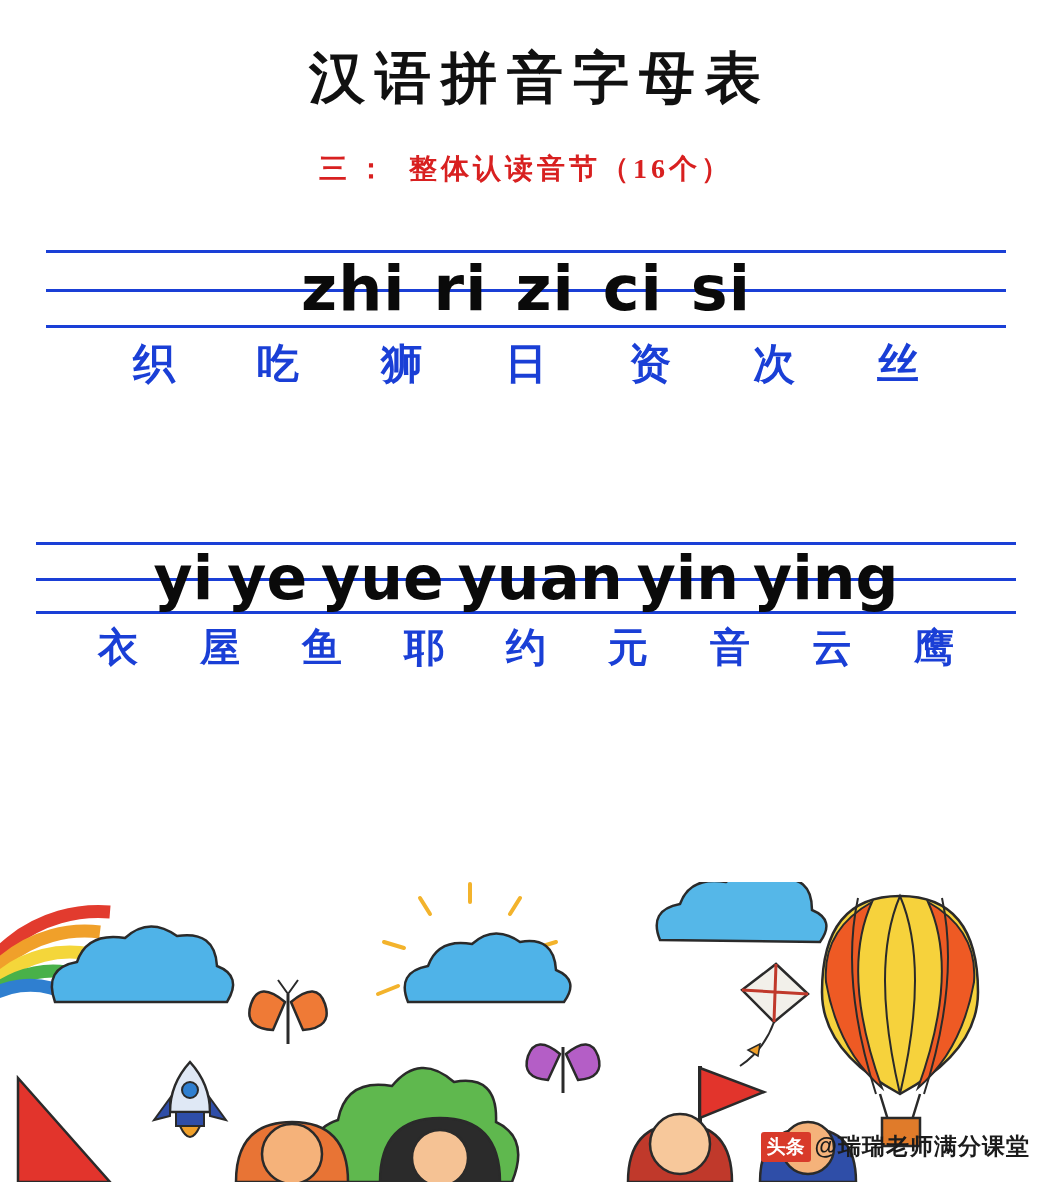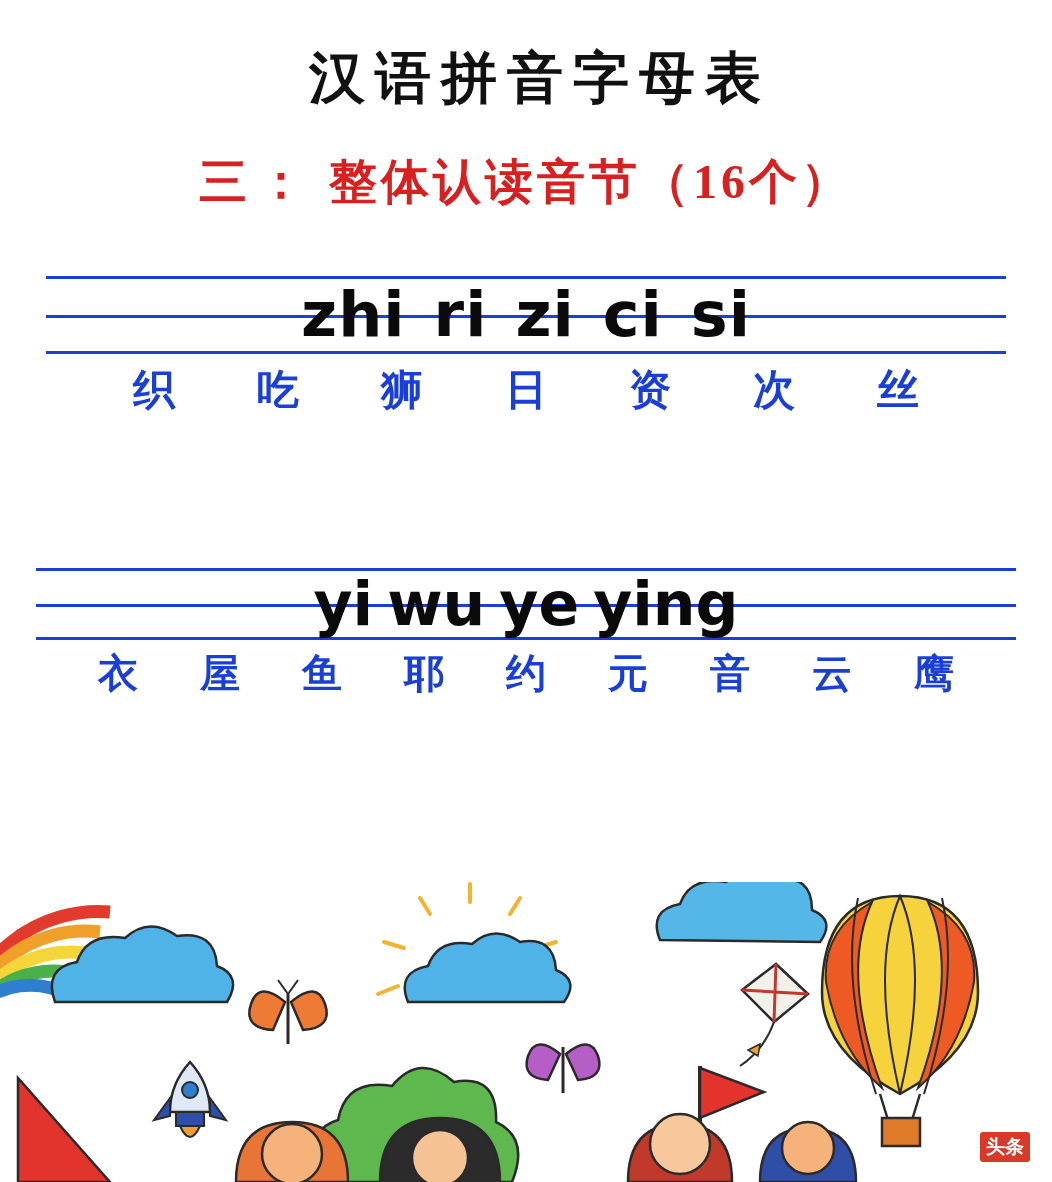--- a/index.html
+++ b/index.html
@@ -27,21 +27,21 @@
     line-height: 1.1;
     margin-left: 28px;
   }
 
   .subtitle {
     text-align: center;
     margin-top: 40px;
     color: #d82020;
     font-family: "Liberation Serif", serif;
     font-weight: bold;
-    font-size: 48px;
+    font-size: 28px;
     letter-spacing: 4px;
   }
   .subtitle .sub-idx {
     letter-spacing: 10px;
     margin-right: 14px;
   }
 
   
   .staff-block {
     position: relative;
@@ -172,22 +172,24 @@
       <span>丝</span>
     </div>
   </div>
 </div>
 
 <div class="staff-block" id="block2">
   <div class="staff">
     <div class="mid-line"></div>
     <div class="pinyin-row">
       <span>yi</span>
-      <span>wu</span>
       <span>ye</span>
+      <span>yue</span>
+      <span>yuan</span>
+      <span>yin</span>
       <span>ying</span>
     </div>
   </div>
   <div class="hanzi-wrap">
     <div class="hanzi-row">
       <span>衣</span>
       <span>屋</span>
       <span>鱼</span>
       <span>耶</span>
       <span>约</span>
@@ -292,13 +294,14 @@
     <path d="M628 300 q0 -58 52 -58 q52 0 52 58 z" fill="#c0392b" stroke="#2a2a2a" stroke-width="2.5"></path>
     <circle cx="680" cy="262" r="30" fill="#f7c89b" stroke="#2a2a2a" stroke-width="2.5"></circle>
 
     <path d="M760 300 q0 -54 48 -54 q48 0 48 54 z" fill="#2f4ea8" stroke="#2a2a2a" stroke-width="2.5"></path>
     <circle cx="808" cy="266" r="26" fill="#f5b27a" stroke="#2a2a2a" stroke-width="2.5"></circle>
   </g>
 </svg>
 
 <div class="watermark">
   <span class="wm-logo">头条</span>
+  <span>@瑞瑞老师满分课堂</span>
 </div>
 
 </body></html>

